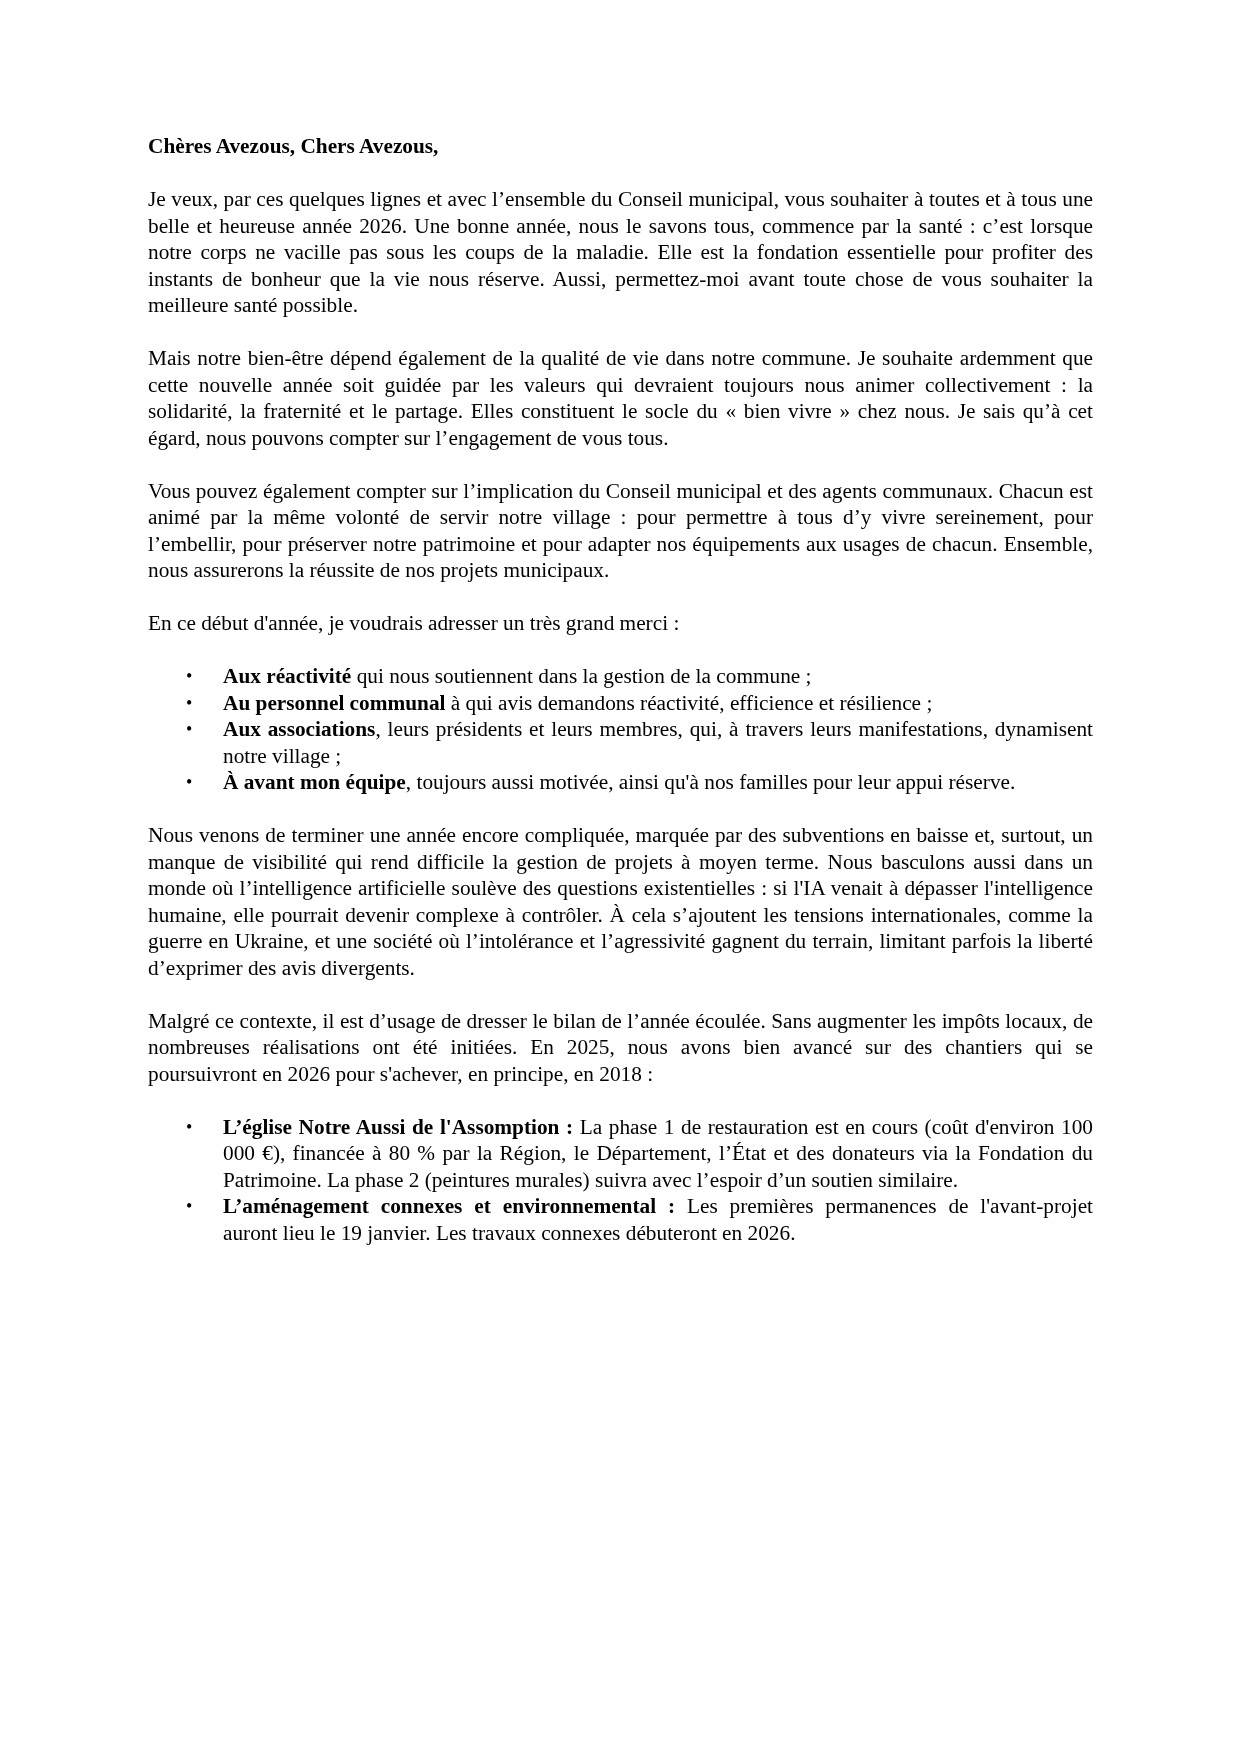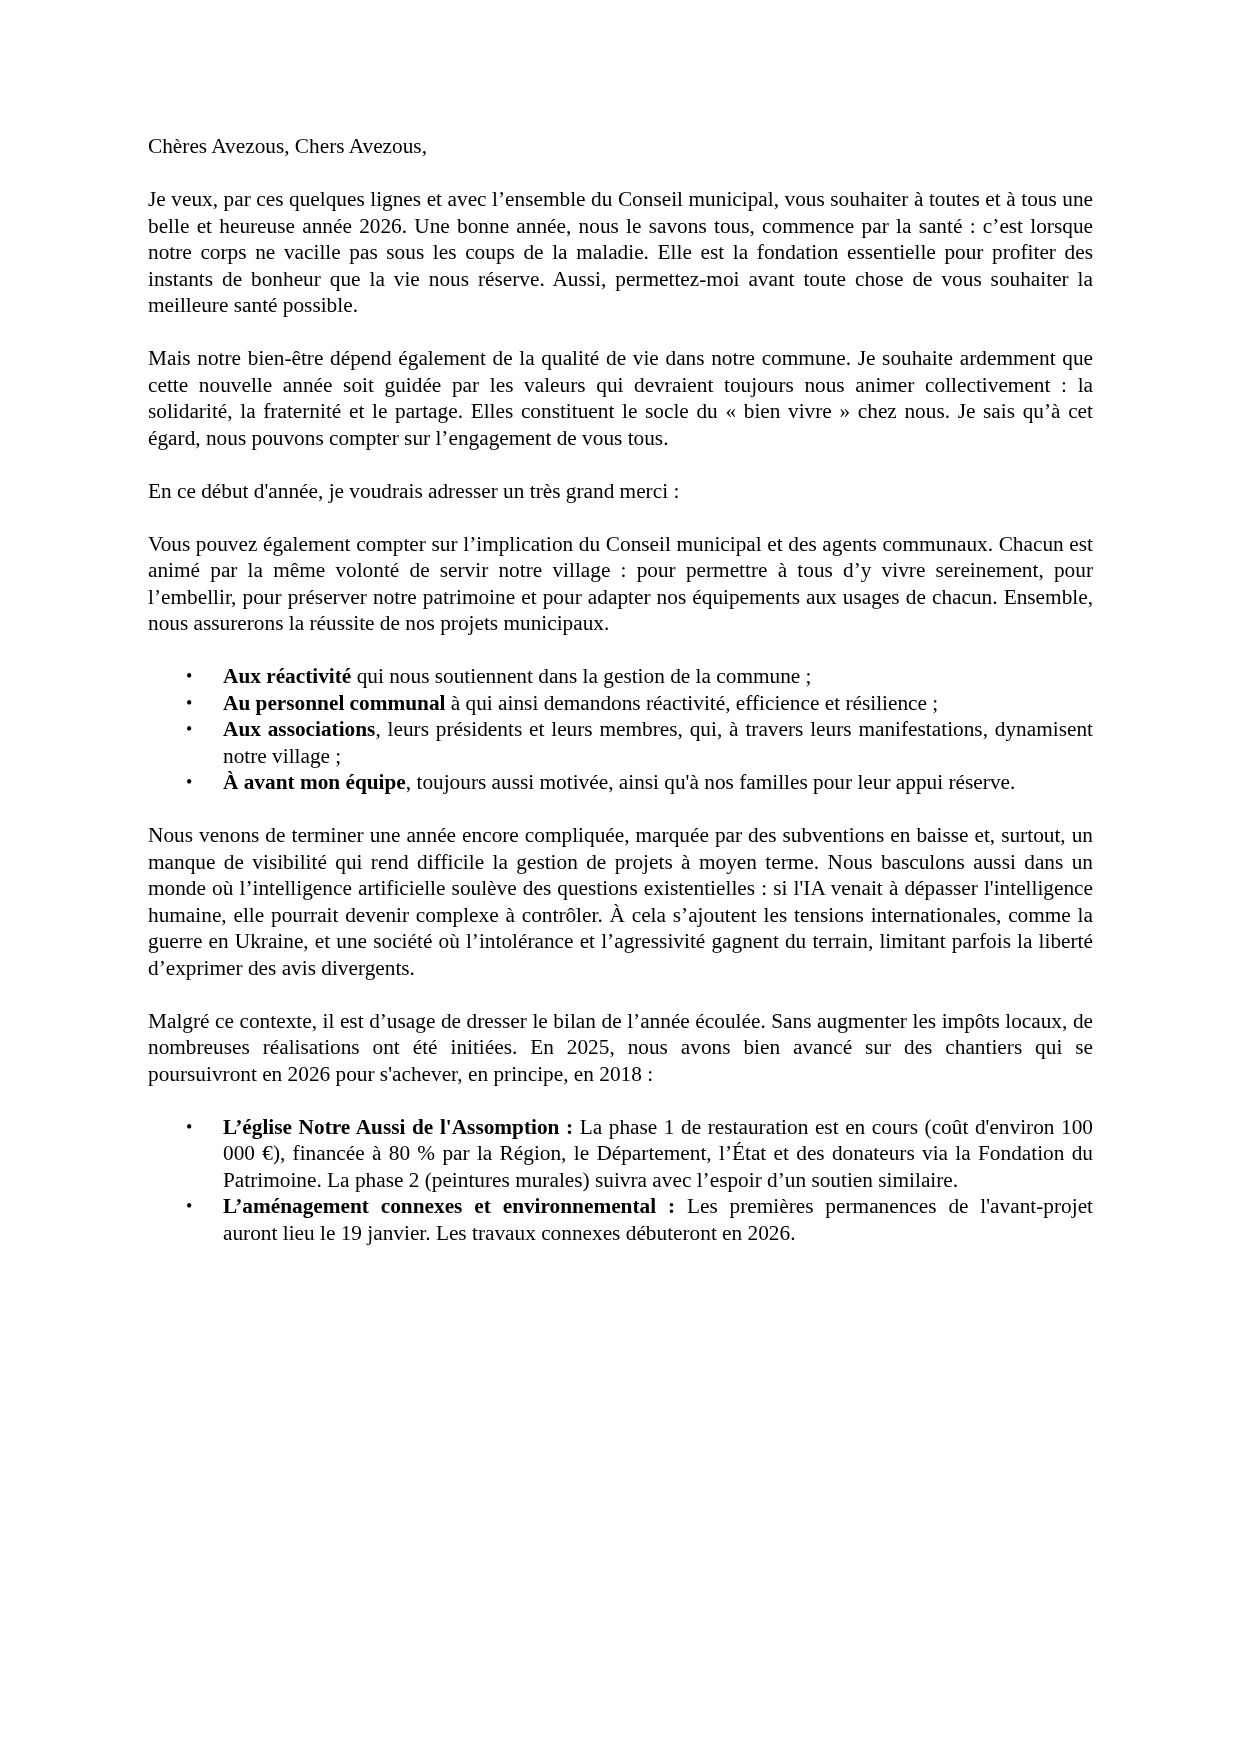--- a/index.html
+++ b/index.html
@@ -21,21 +21,21 @@
       font-family: "Liberation Serif", serif;
       font-size: 21.3px;
       line-height: 26.5px;
       color: #000000;
     }
     .page p {
       margin: 0 0 26.5px 0;
       text-align: justify;
     }
     .heading {
-      font-weight: normal;
+      font-weight: bold;
       text-align: center;
     }
     ul.bullets {
       list-style: none;
       margin: 0 0 26.5px 0;
       padding: 0;
     }
     ul.bullets li {
       position: relative;
       padding-left: 75px;
@@ -50,31 +50,31 @@
     b { font-weight: bold; }
   </style>
 </head>
 <body>
 
 <div class="page">
   <p class="heading">Chères Avezous, Chers Avezous,</p>
 
   <p>Je veux, par ces quelques lignes et avec l’ensemble du Conseil municipal, vous souhaiter à toutes et à tous une belle et heureuse année 2026. Une bonne année, nous le savons tous, commence par la santé : c’est lorsque notre corps ne vacille pas sous les coups de la maladie. Elle est la fondation essentielle pour profiter des instants de bonheur que la vie nous réserve. Aussi, permettez-moi avant toute chose de vous souhaiter la meilleure santé possible.</p>
   <p>Mais notre bien-être dépend également de la qualité de vie dans notre commune. Je souhaite ardemment que cette nouvelle année soit guidée par les valeurs qui devraient toujours nous animer collectivement : la solidarité, la fraternité et le partage. Elles constituent le socle du « bien vivre » chez nous. Je sais qu’à cet égard, nous pouvons compter sur l’engagement de vous tous.</p>
+  <p>Vous pouvez également compter sur l’implication du Conseil municipal et des agents communaux. Chacun est animé par la même volonté de servir notre village : pour permettre à tous d’y vivre sereinement, pour l’embellir, pour préserver notre patrimoine et pour adapter nos équipements aux usages de chacun. Ensemble, nous assurerons la réussite de nos projets municipaux.</p>
   <p>En ce début d'année, je voudrais adresser un très grand merci :</p>
-  <p>Vous pouvez également compter sur l’implication du Conseil municipal et des agents communaux. Chacun est animé par la même volonté de servir notre village : pour permettre à tous d’y vivre sereinement, pour l’embellir, pour préserver notre patrimoine et pour adapter nos équipements aux usages de chacun. Ensemble, nous assurerons la réussite de nos projets municipaux.</p>
 
   <ul class="bullets">
     <li>
       <span class="bullet">•</span>
       <b>Aux réactivité</b><span> qui nous soutiennent dans la gestion de la commune ;</span>
     </li>
     <li>
       <span class="bullet">•</span>
-      <b>Au personnel communal</b><span> à qui ainsi demandons réactivité, efficience et résilience ;</span>
+      <b>Au personnel communal</b><span> à qui avis demandons réactivité, efficience et résilience ;</span>
     </li>
     <li>
       <span class="bullet">•</span>
       <b>Aux associations</b><span>, leurs présidents et leurs membres, qui, à travers leurs manifestations, dynamisent notre village ;</span>
     </li>
     <li>
       <span class="bullet">•</span>
       <b>À avant mon équipe</b><span>, toujours aussi motivée, ainsi qu'à nos familles pour leur appui réserve.</span>
     </li>
   </ul>

